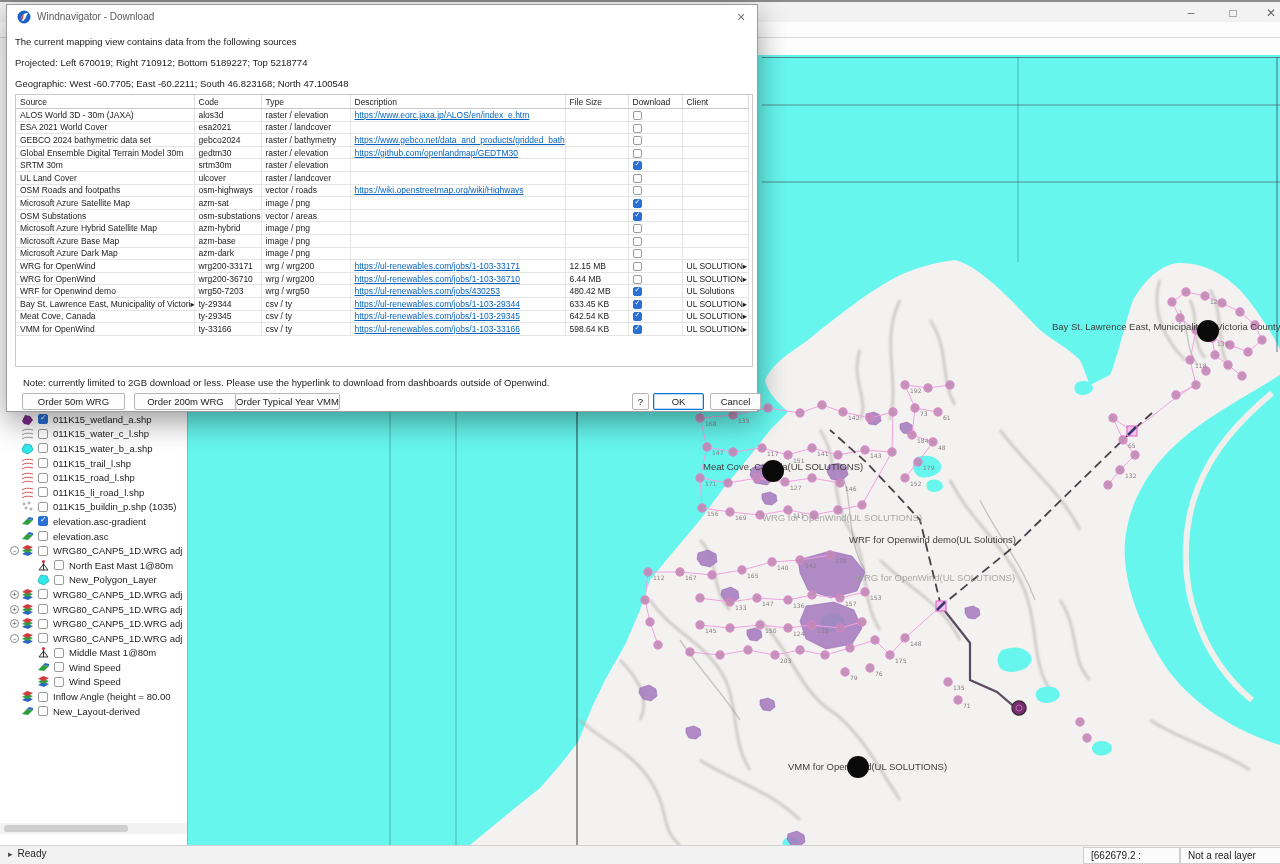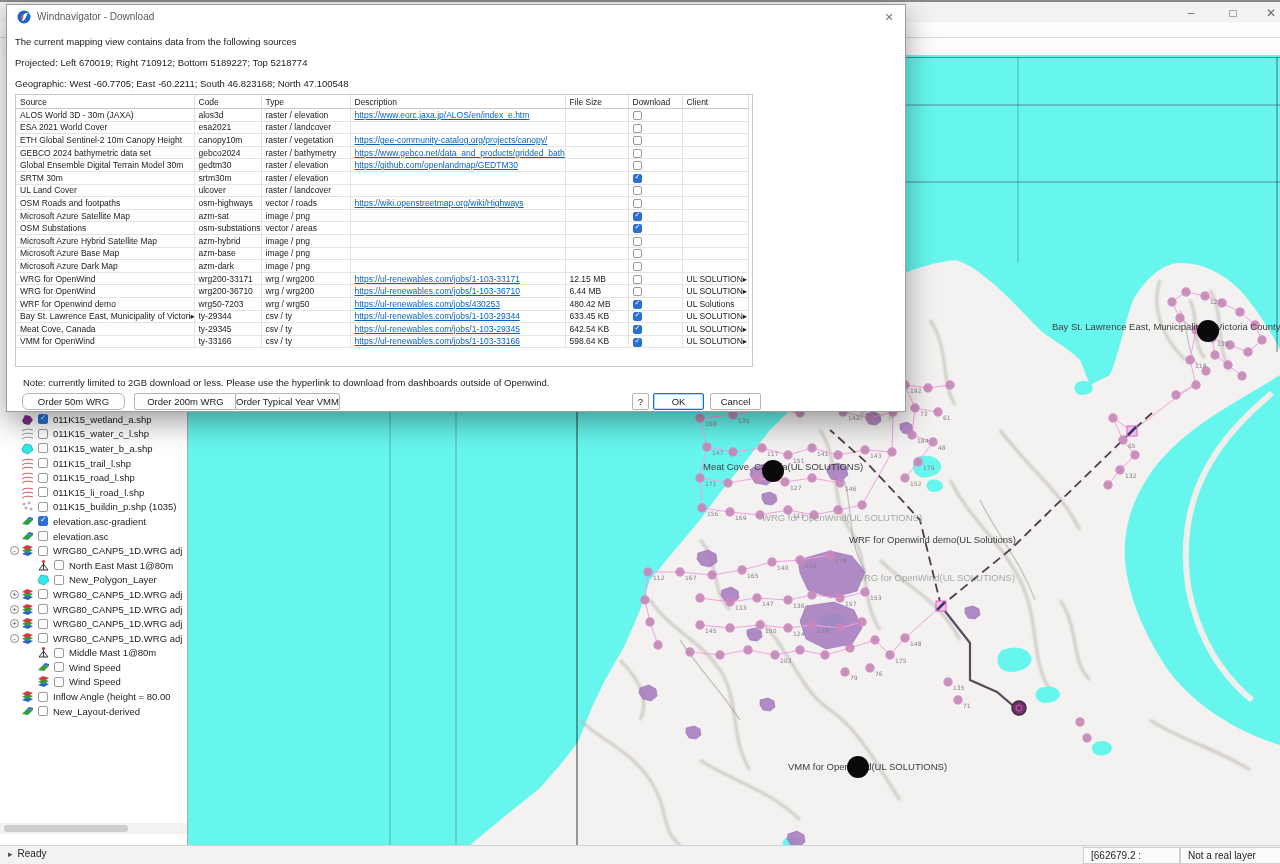--- a/index.html
+++ b/index.html
@@ -33,21 +33,21 @@
   
   #statusbar{position:absolute;left:0;top:845px;width:1280px;height:34px;background:#f2f2f2;
              border-top:1px solid #d2d2d2;box-sizing:border-box;font-size:10px;color:#222;}
   #status-ready{position:absolute;left:8px;top:2px;}
   #status-ready .tri{color:#4a4a4a;font-size:9px;margin-right:5px;}
   .sbox{position:absolute;top:1px;height:15px;line-height:15px;background:#fbfbfb;
         border:1px solid #cfcfcf;padding:0 7px;}
   #sbox-coords{left:1083px;width:81px;}
   #sbox-layer{left:1180px;width:86px;}
   
-  #dialog{position:absolute;left:6px;top:4px;width:900px;height:408px;background:#fff;
+  #dialog{position:absolute;left:6px;top:4px;width:752px;height:408px;background:#fff;
           border:1px solid #9c9c9c;box-sizing:border-box;box-shadow:0 10px 28px rgba(0,0,0,.38);}
   #dlg-titlebar{position:absolute;left:0;top:0;width:100%;height:24px;background:#fff;}
   #dlg-title{position:absolute;left:30px;top:6px;font-size:10px;color:#5a5a5a;}
   #dlg-icon{position:absolute;left:10px;top:5px;width:14px;height:14px;}
   #dlg-close{position:absolute;right:8px;top:4px;width:16px;height:16px;text-align:center;
              line-height:16px;font-size:11px;color:#777;}
   .dlg-line{position:absolute;left:8px;font-size:9.5px;color:#1a1a1a;}
   #dlg-table{position:absolute;left:8px;top:89px;width:738px;height:273px;border:1px solid #c9c9c9;
              box-sizing:border-box;overflow:hidden;}
   table.grid{border-collapse:collapse;table-layout:fixed;width:732px;font-size:8.5px;color:#1a1a1a;}
@@ -56,21 +56,21 @@
   table.grid td{height:11.6px;padding:0 0 0 4px;border-right:1px solid #e4e4e4;border-bottom:1px solid #e4e4e4;
                 white-space:nowrap;overflow:hidden;}
   table.grid a{color:#0563c1;text-decoration:underline;}
   .gcb{display:inline-block;width:9px;height:9px;border:1px solid #9a9a9a;border-radius:2px;
        background:#fff;position:relative;vertical-align:middle;box-sizing:border-box;}
   .gcb.on{background:#2a6fd4;border-color:#2a6fd4;}
   .gcb.on:after{content:"✓";position:absolute;left:1px;top:-2px;color:#fff;font-size:7px;}
   #dlg-note{position:absolute;left:8px;top:372px;font-size:9.5px;color:#1a1a1a;padding-left:8px;}
   .dbtn{position:absolute;top:388px;height:17px;background:#fdfdfd;border:1px solid #b5b5b5;
         border-radius:2px;font-size:9.5px;color:#1a1a1a;text-align:center;line-height:15px;box-sizing:border-box;}
-  #btn-order50{left:15px;width:103px;border-radius:6px;}
+  #btn-order50{left:15px;width:103px;}
   #btn-order200{left:127px;width:103px;}
   #btn-ordervmm{left:228px;width:105px;}
   #btn-help{left:625px;width:17px;}
   #btn-ok{left:646px;width:51px;border:1px solid #0078d7;box-shadow:0 0 0 1px #bcd9f3 inset;}
   #btn-cancel{left:703px;width:51px;}
 </style>
 </head>
 <body>
 
 <div id="stage">
@@ -656,29 +656,20 @@
             <tr>
               <td>ESA 2021 World Cover</td>
               <td>esa2021</td>
               <td>raster / landcover</td>
               <td></td>
               <td></td>
               <td><span class="gcb"></span></td>
               <td></td>
             </tr>
             <tr>
-              <td>ETH Global Sentinel-2 10m Canopy Height</td>
-              <td>canopy10m</td>
-              <td>raster / vegetation</td>
-              <td><a>https://gee-community-catalog.org/projects/canopy/</a></td>
-              <td></td>
-              <td><span class="gcb"></span></td>
-              <td></td>
-            </tr>
-            <tr>
               <td>GEBCO 2024 bathymetric data set</td>
               <td>gebco2024</td>
               <td>raster / bathymetry</td>
               <td><a>https://www.gebco.net/data_and_products/gridded_bath</a></td>
               <td></td>
               <td><span class="gcb"></span></td>
               <td></td>
             </tr>
             <tr>
               <td>Global Ensemble Digital Terrain Model 30m</td>

